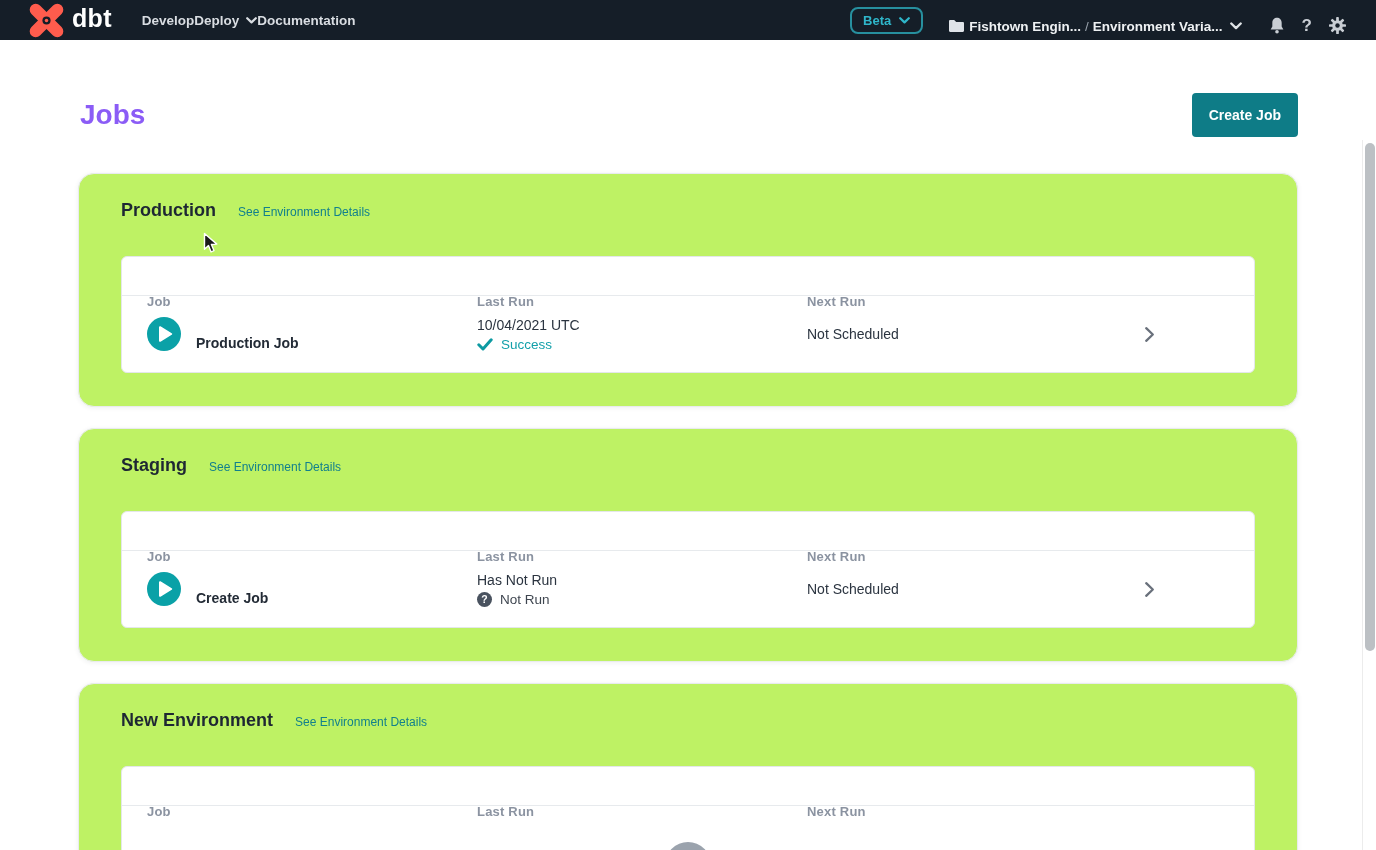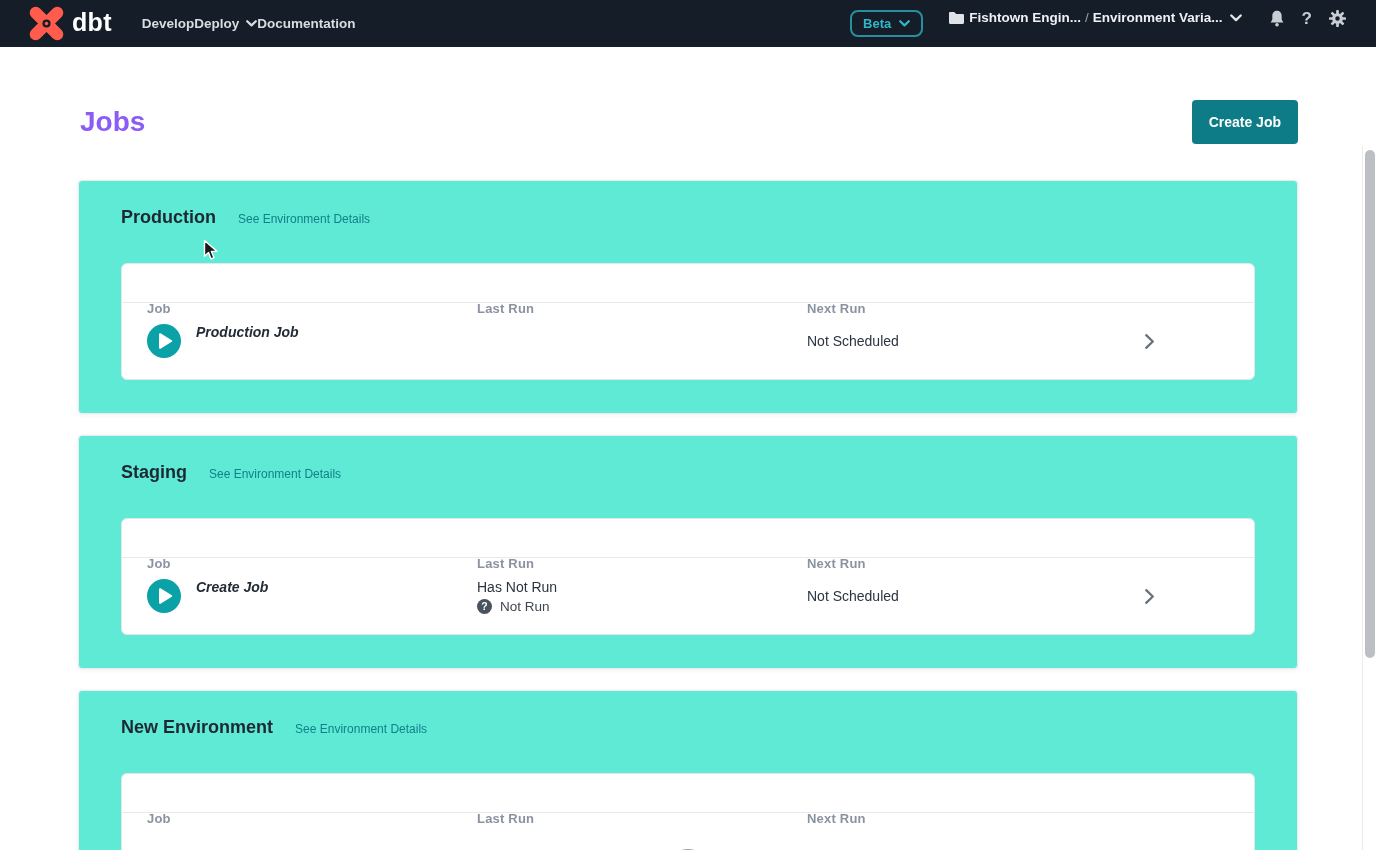--- a/index.html
+++ b/index.html
@@ -1,56 +1,56 @@
 <!DOCTYPE html>
 <html><head>
 <meta charset="utf-8">
 <style>
   * { margin:0; padding:0; box-sizing:border-box; }
   html,body { width:1376px; height:850px; overflow:hidden; background:#fff;
     font-family:"Liberation Sans", sans-serif; }
 
   
-  .navbar { height:47px; background:#151e28; display:flex; align-items:center;
+  .navbar { height:40px; background:#151e28; display:flex; align-items:center;
     padding:0 30px 0 28px; position:relative; z-index:5; }
   .brand { display:flex; align-items:center; gap:7px; }
   .brand-text { color:#fff; font-size:25px; font-weight:700; letter-spacing:.3px; line-height:1; padding-bottom:3px; }
   .nav-menu { display:flex; align-items:center; margin-left:30px; }
   .nav-item { color:#d9dde2; font-size:13.5px; font-weight:700; display:flex; align-items:center; gap:7px; cursor:pointer; }
-  .nav-right { margin-left:auto; display:flex; align-items:flex-start; }
+  .nav-right { margin-left:auto; display:flex; align-items:flex-end; }
   .beta-pill { color:#2fb6ca; border:2px solid #27909f; border-radius:8px; padding:4px 11px;
     font-size:13px; font-weight:700; display:flex; align-items:center; gap:8px; }
   .breadcrumb { display:flex; align-items:center; gap:4px; margin-left:25px;
     color:#eef1f3; font-size:13.5px; font-weight:700; }
   .crumb-sep { color:#98a1ab; font-weight:400; }
   .breadcrumb .caret { color:#dfe3e6; margin-left:3px; }
   .nav-icons { display:flex; align-items:center; gap:17px; margin-left:27px; color:#c9ced4; }
   .help-glyph { font-size:17px; font-weight:800; color:#c9ced4; line-height:1; }
 
   
   .main { position:relative; }
   .page-header { display:flex; align-items:center; justify-content:space-between;
     margin:53px 78px 36px 80px; }
   .page-title { font-size:28px; font-weight:600; color:#8b5cf6; line-height:34px; }
   .create-btn { background:#0e7c87; color:#fff; border:none; border-radius:4px;
     font-family:inherit; font-size:14px; font-weight:600; padding:0 17px; height:44px; cursor:pointer; }
 
-  .card { margin:0 78px 21px 78px; background:#5eead4; border:1px solid #e9ebee; border-radius:4px;
+  .card { margin:0 78px 21px 78px; background:#bef264; border:1px solid #e9ebee; border-radius:16px;
     box-shadow:0 1px 5px rgba(30,40,50,.07); padding:24px 42px 33px 42px; }
   .card-head { display:flex; align-items:baseline; }
   .env-name { font-size:18px; font-weight:700; color:#1e2733; line-height:24px; }
   .env-link { color:#12808c; font-size:12px; font-weight:400; margin-left:22px; cursor:pointer; text-decoration:none; }
 
   .table { margin-top:34px; border:1px solid #e4e7ea; border-radius:6px; overflow:hidden; background:#fff; }
   .thead, .trow { display:grid; grid-template-columns:330px 330px 1fr 40px;
     padding:0 85px 0 25px; align-items:center; }
   .thead { height:39px; border-bottom:1px solid #e7eaed; }
   .th { color:#8b93a1; font-size:13px; font-weight:700; letter-spacing:.2px;margin-top:37px; }
   .trow { height:76px; cursor:pointer; }
-  .cell-job { display:flex; align-items:flex-start; gap:15px;font-style:italic; }
+  .cell-job { display:flex; align-items:flex-end; gap:15px; }
   .play-btn { width:34px; height:34px; border:none; background:transparent; padding:0; cursor:pointer; line-height:0; }
   .job-name { font-size:14px; font-weight:700; color:#232b36; }
   .lr-line1 { font-size:14px; color:#2b3440; margin-bottom:4px; }
   .lr-line2 { display:flex; align-items:center; gap:8px; font-size:13.5px; }
   .status-success { color:#13a0aa; }
   .status-notrun { color:#3f4650; }
   .q-icon { width:15px; height:15px; border-radius:50%; background:#49525f; color:#fff;
     font-size:10.5px; font-weight:800; display:flex; align-items:center; justify-content:center; }
   .cell-next { font-size:14px; color:#2b3440; }
   .cell-chev { display:flex; justify-content:center; }
@@ -186,20 +186,29 @@
         <div class="cell-job">
           <button class="play-btn">
             <svg width="34" height="34" viewBox="0 0 34 34">
                 <circle cx="17" cy="17" r="17" fill="#0aa1a7"></circle>
                 <path d="M13 10.2 L24.2 17 L13 23.8 Z" fill="#fff" stroke="#fff" stroke-width="2" stroke-linejoin="round"></path>
               </svg>
           </button>
           <span class="job-name">Production Job</span>
         </div>
         <div class="cell-last">
+          <div class="lr-line1">10/04/2021 UTC</div>
+          <div class="lr-line2 status-success">
+            <span style="line-height:0;">
+              <svg width="16" height="13" viewBox="0 0 16 13">
+                  <path d="M1.8 6.8 L6 11 L14.2 1.8" fill="none" stroke="#0d9aa2" stroke-width="3" stroke-linecap="round" stroke-linejoin="round"></path>
+                </svg>
+            </span>
+            <span>Success</span>
+          </div>
         </div>
         <div class="cell-next">Not Scheduled</div>
         <div class="cell-chev">
           <svg width="11" height="17" viewBox="0 0 11 17">
               <path d="M2.2 2.2 L8.8 8.5 L2.2 14.8" fill="none" stroke="#6a717c" stroke-width="2.3" stroke-linecap="round" stroke-linejoin="round"></path>
             </svg>
         </div>
       </div>
     </div>
   </section>

